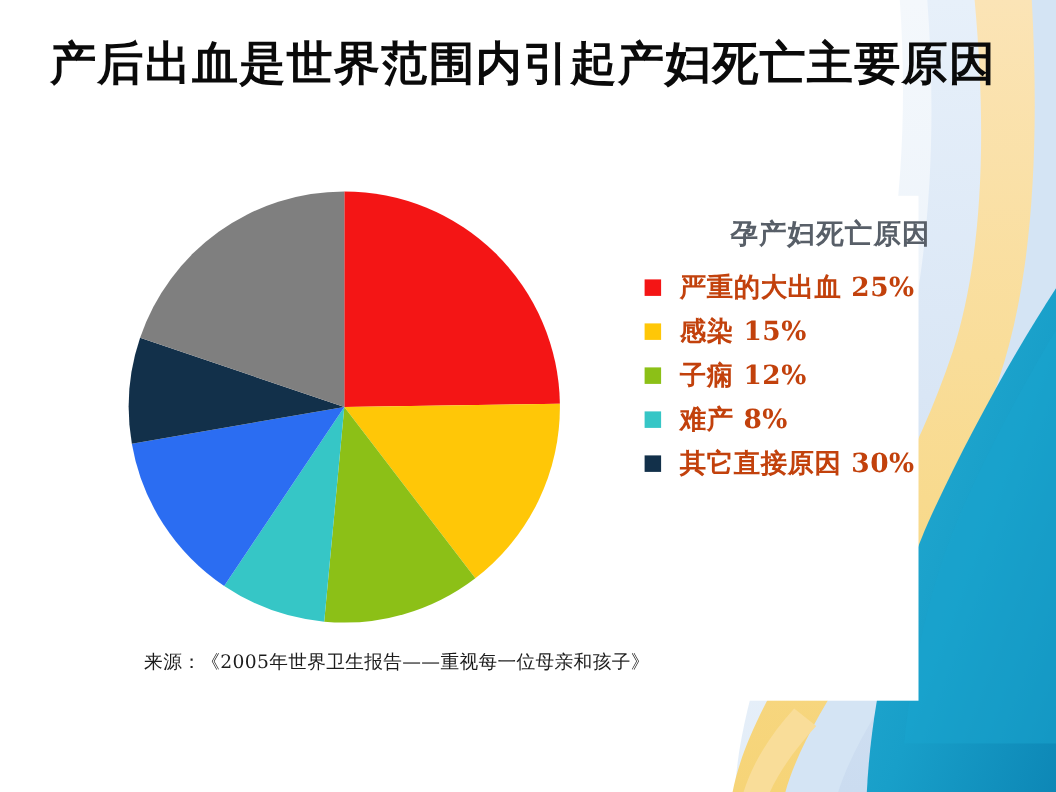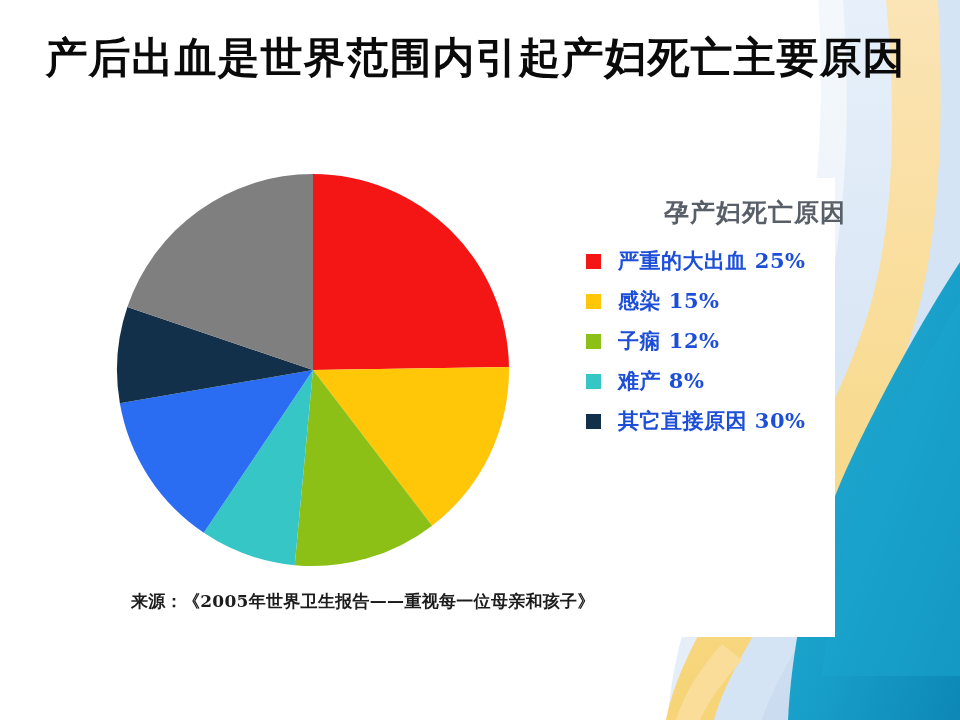--- a/index.html
+++ b/index.html
@@ -68,31 +68,31 @@
     white-space:nowrap;
   }
   .legend-swatch {
     width:15px; height:15px;
     flex:0 0 15px;
     margin-right:17px;
   }
   .legend-label {
     font-family:"DejaVu Serif","Liberation Serif", serif;
     font-weight:700;
-    font-size:21px;
-    color:#1d4ed8;
+    font-size:24px;
+    color:#c2410c;
     letter-spacing:0.5px;
   }
 
   
   #source {
     position:absolute;
     left:28px; bottom:24px;
     font-family:"DejaVu Serif","Liberation Serif", serif;
-    font-weight:700;
+    font-weight:400;
     font-size:17px;
     color:#1c1c1c;
     letter-spacing:0.3px;
     white-space:nowrap;
   }
 </style>
 </head>
 <body>
 
 <div id="slide">

